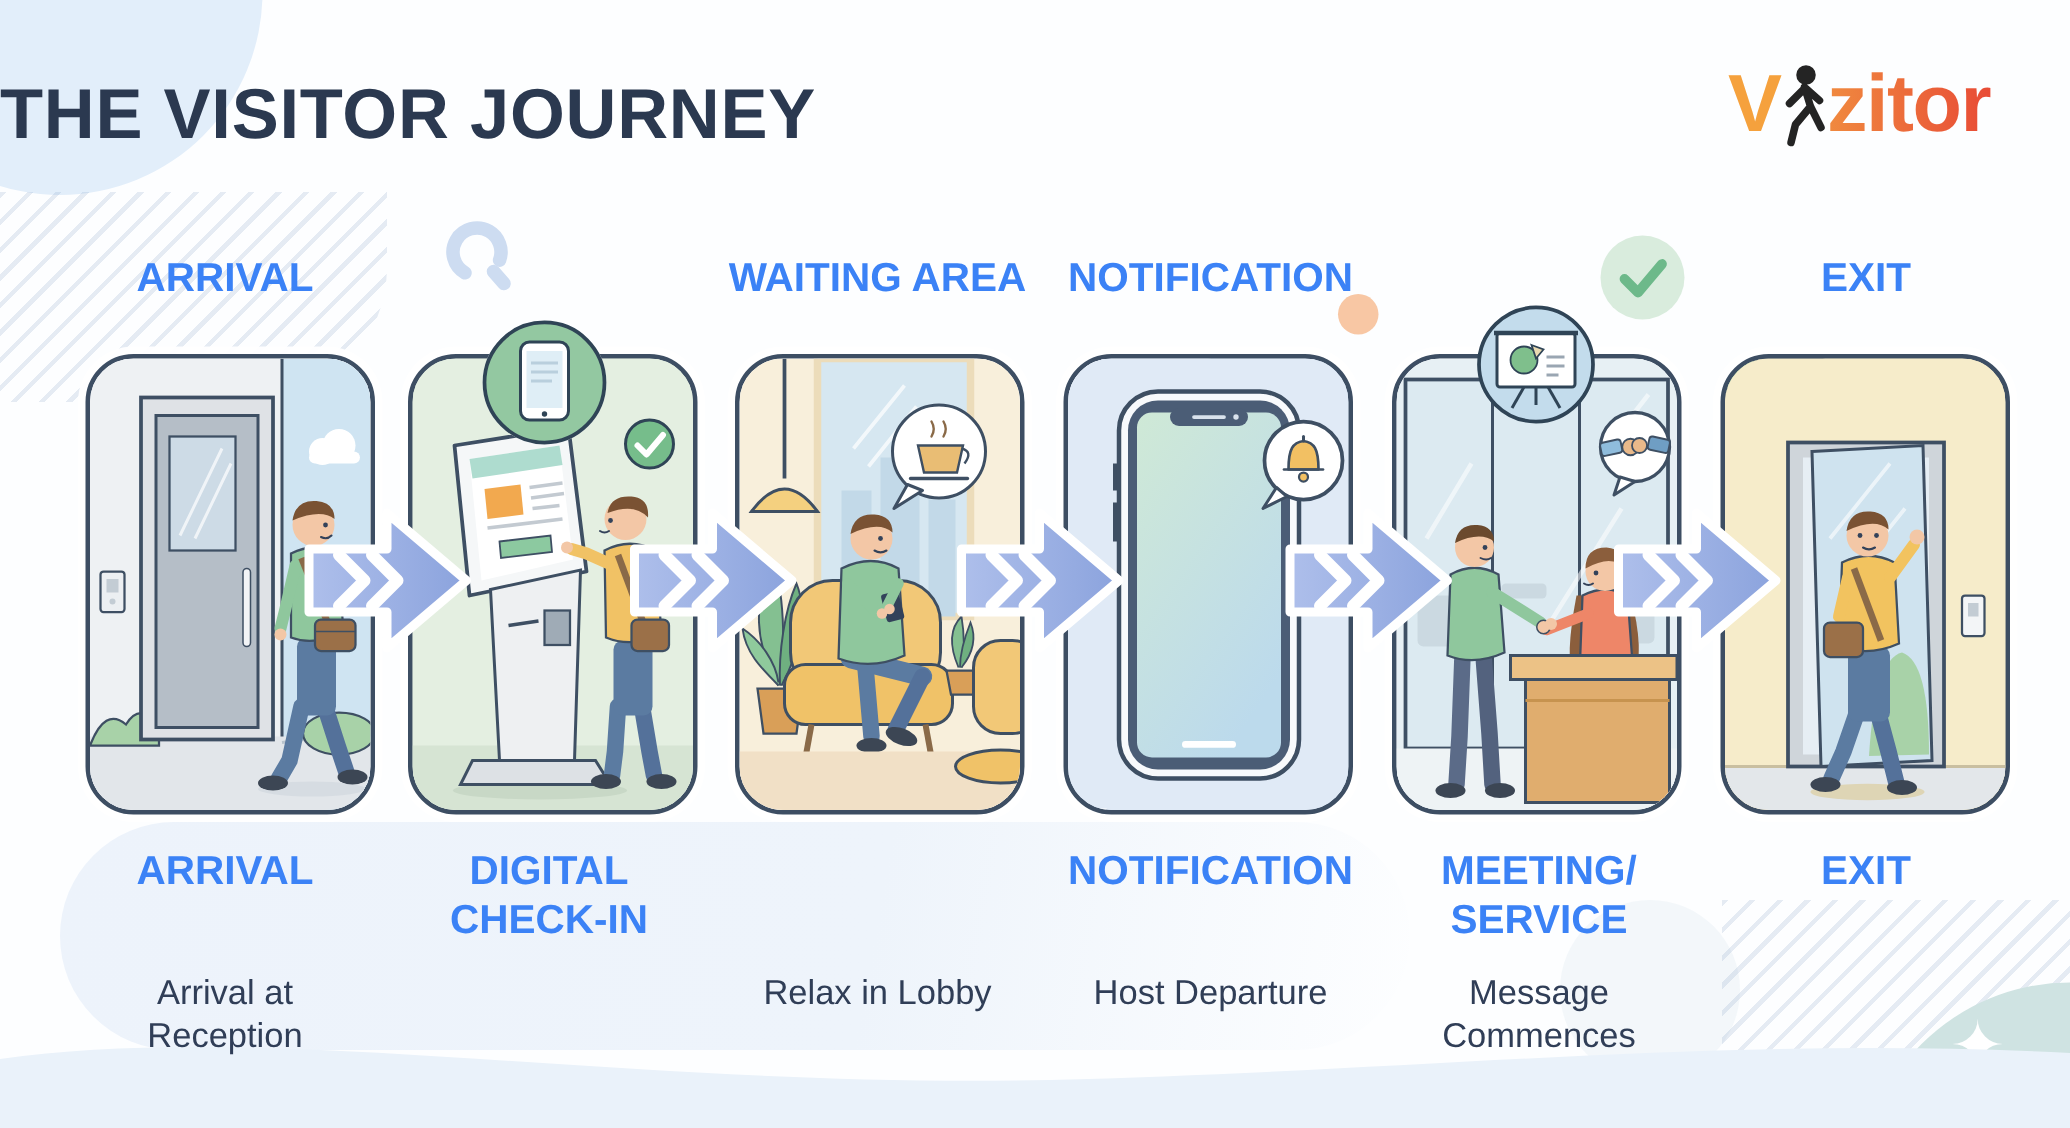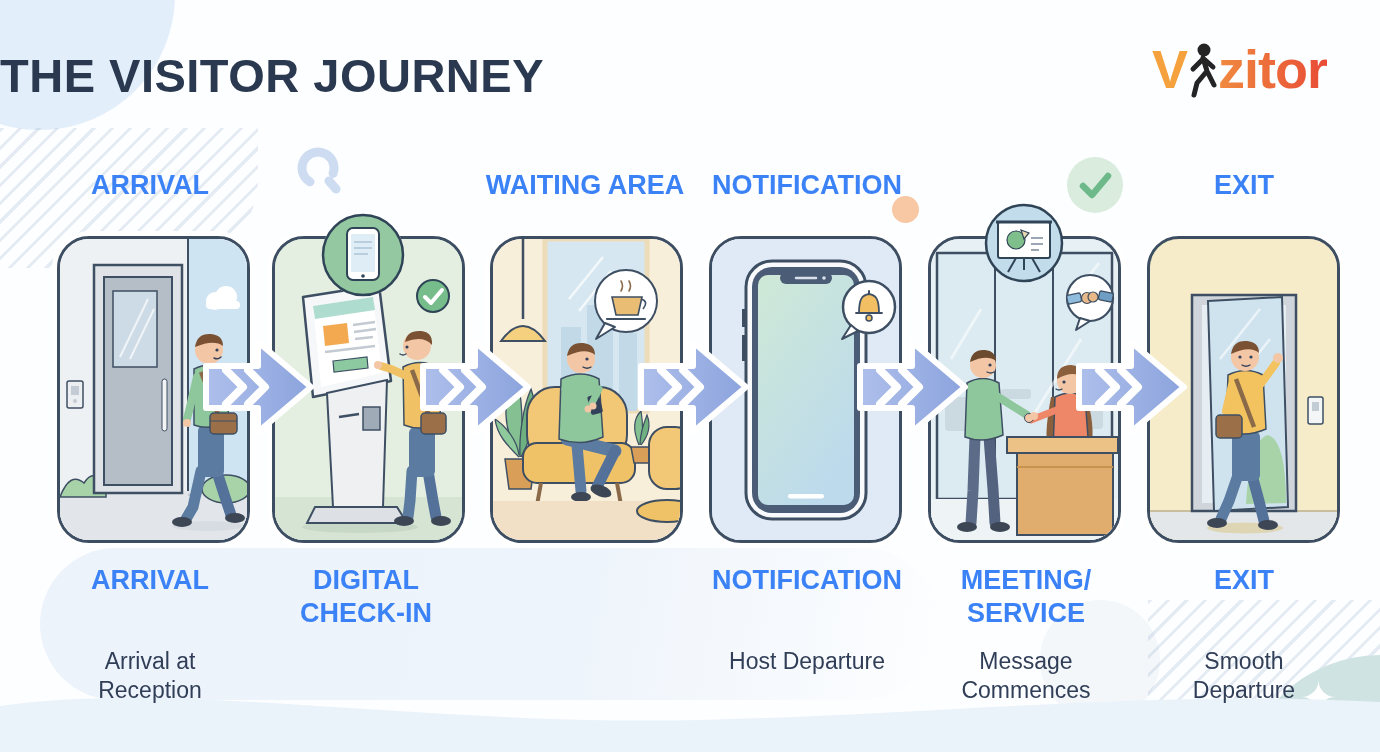--- a/index.html
+++ b/index.html
@@ -426,19 +426,18 @@
   <div class="abs stage-heading col" style="left:40px">ARRIVAL</div>
   <div class="abs stage-heading col" style="left:256px">DIGITAL
 CHECK-IN</div>
   <div class="abs stage-heading col" style="left:697px">NOTIFICATION</div>
   <div class="abs stage-heading col" style="left:916px">MEETING/
 SERVICE</div>
   <div class="abs stage-heading col" style="left:1134px">EXIT</div>
 
   <div class="abs stage-caption col" style="left:40px">Arrival at
 Reception</div>
+  <div class="abs stage-caption col" style="left:475px">Relax in Lobby</div>
   <div class="abs stage-caption col" style="left:697px">Host Departure</div>
   <div class="abs stage-caption col" style="left:916px">Message
 Commences</div>
-  <div class="abs stage-caption col" style="left:1134px">Smooth
-Departure</div>
 
 </div>
 
 </body></html>

